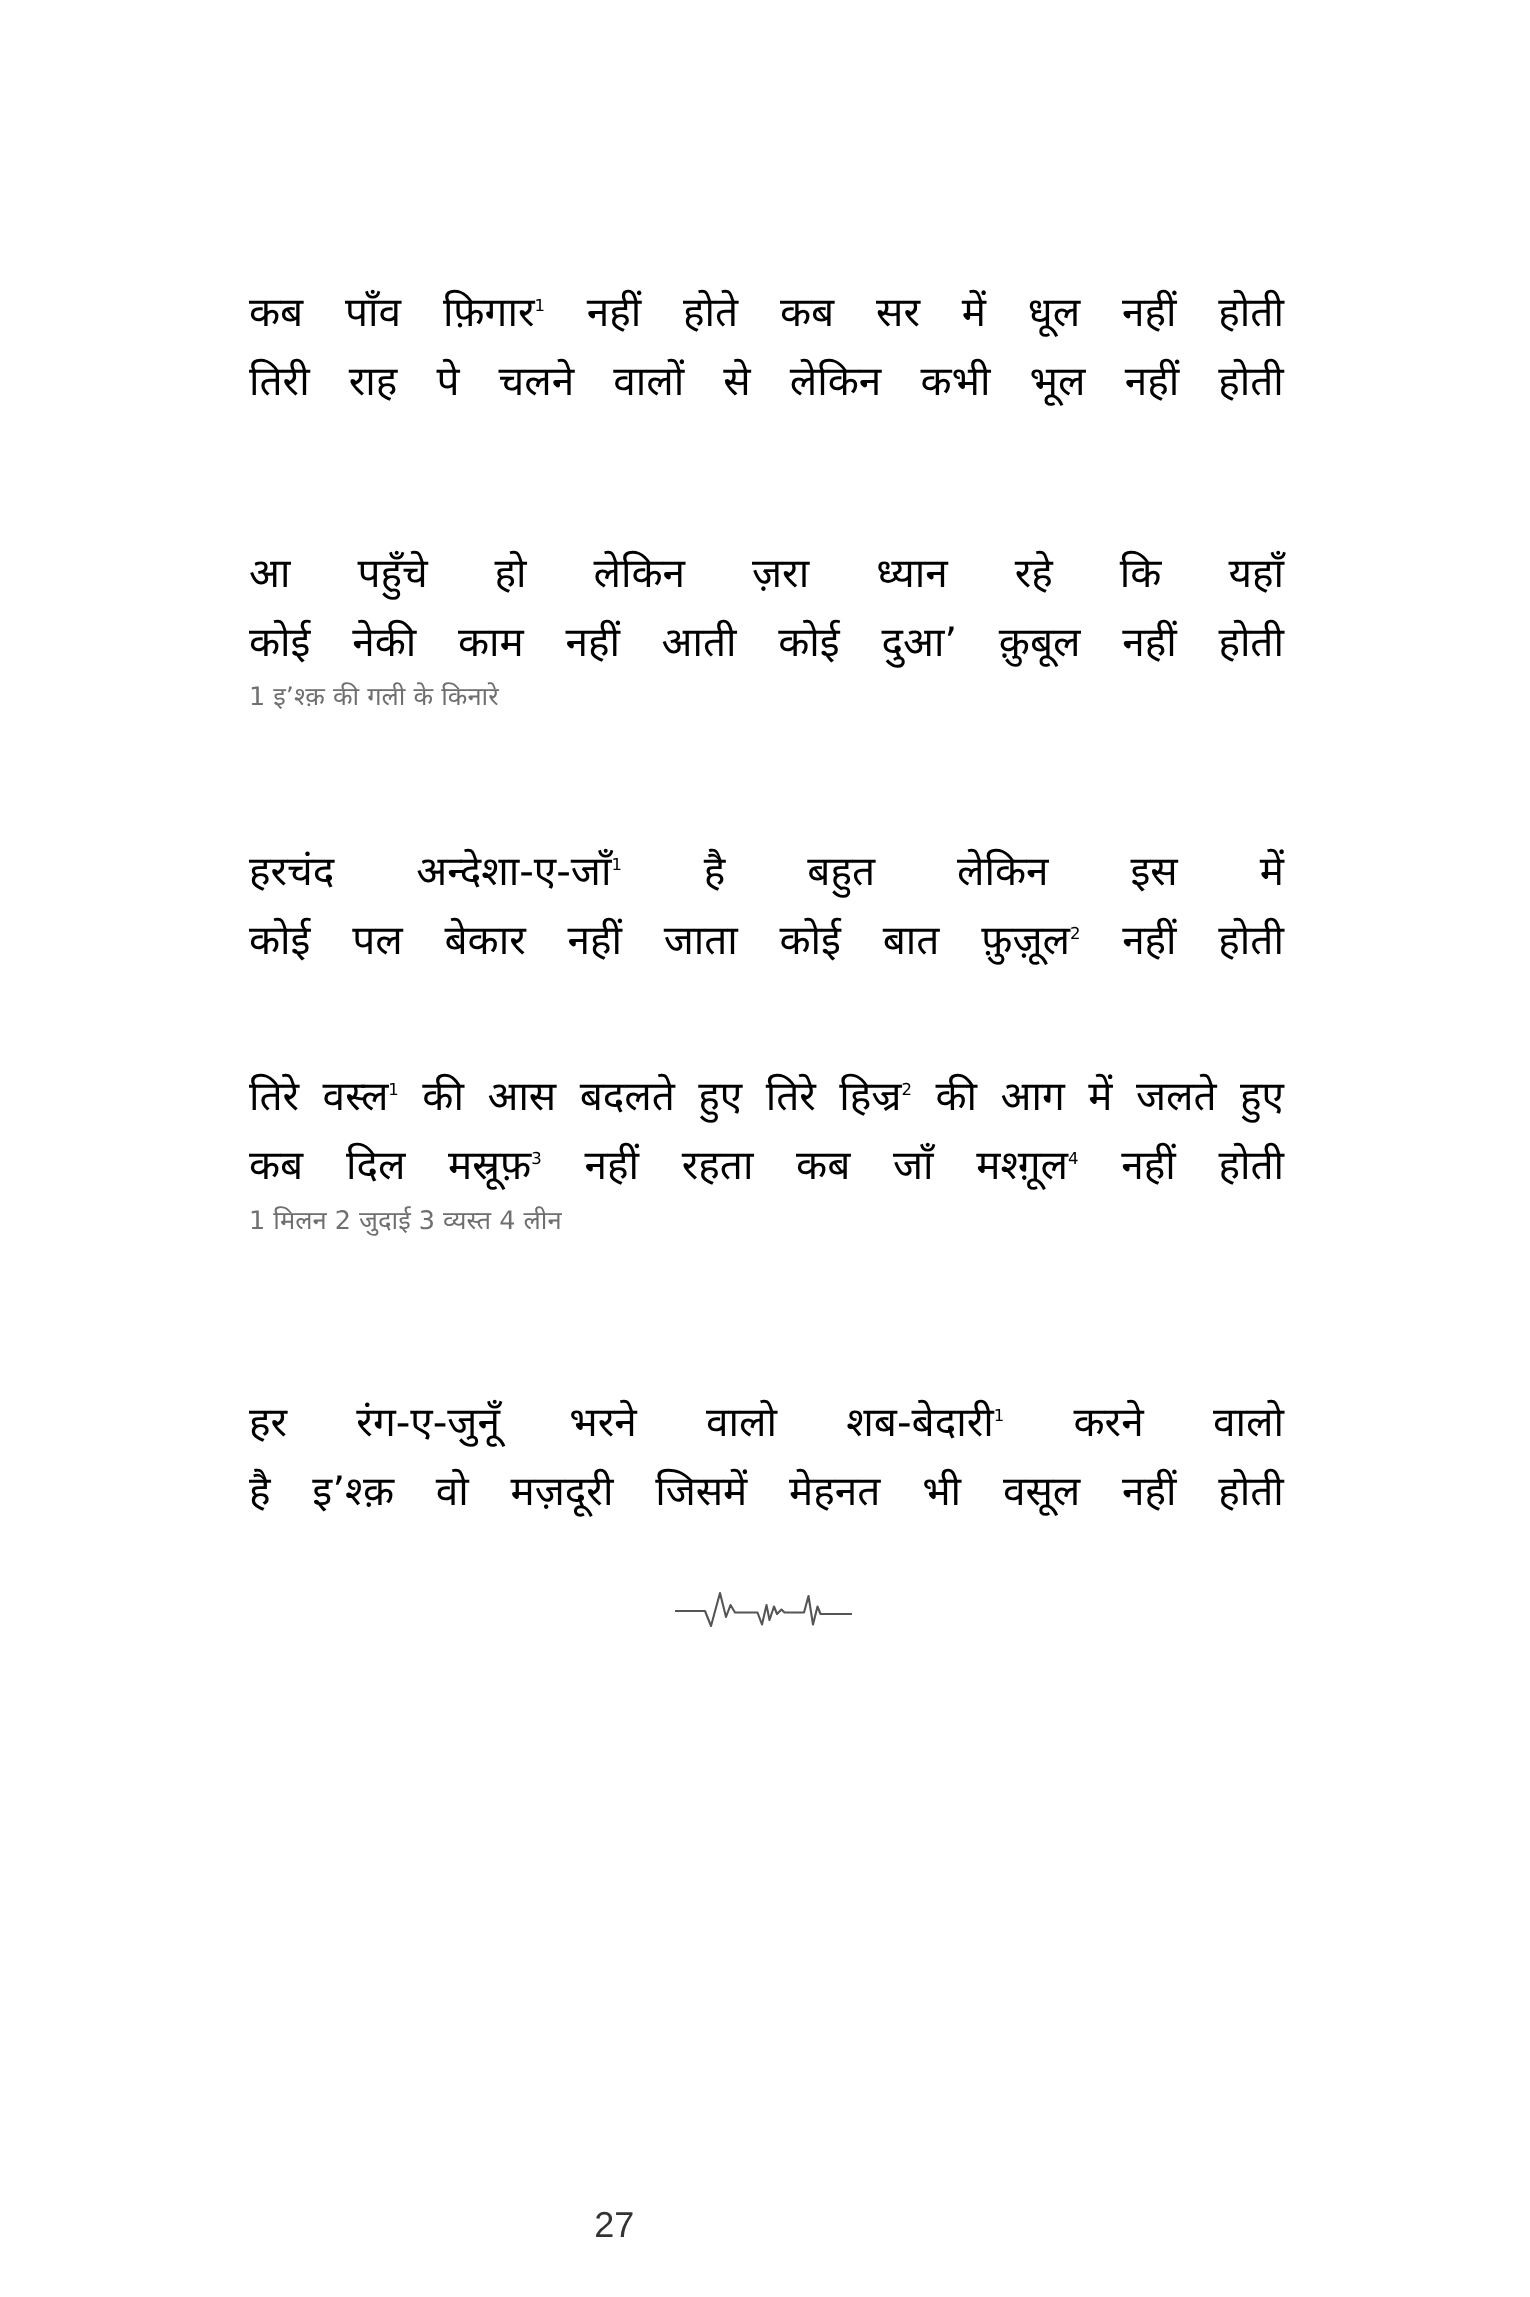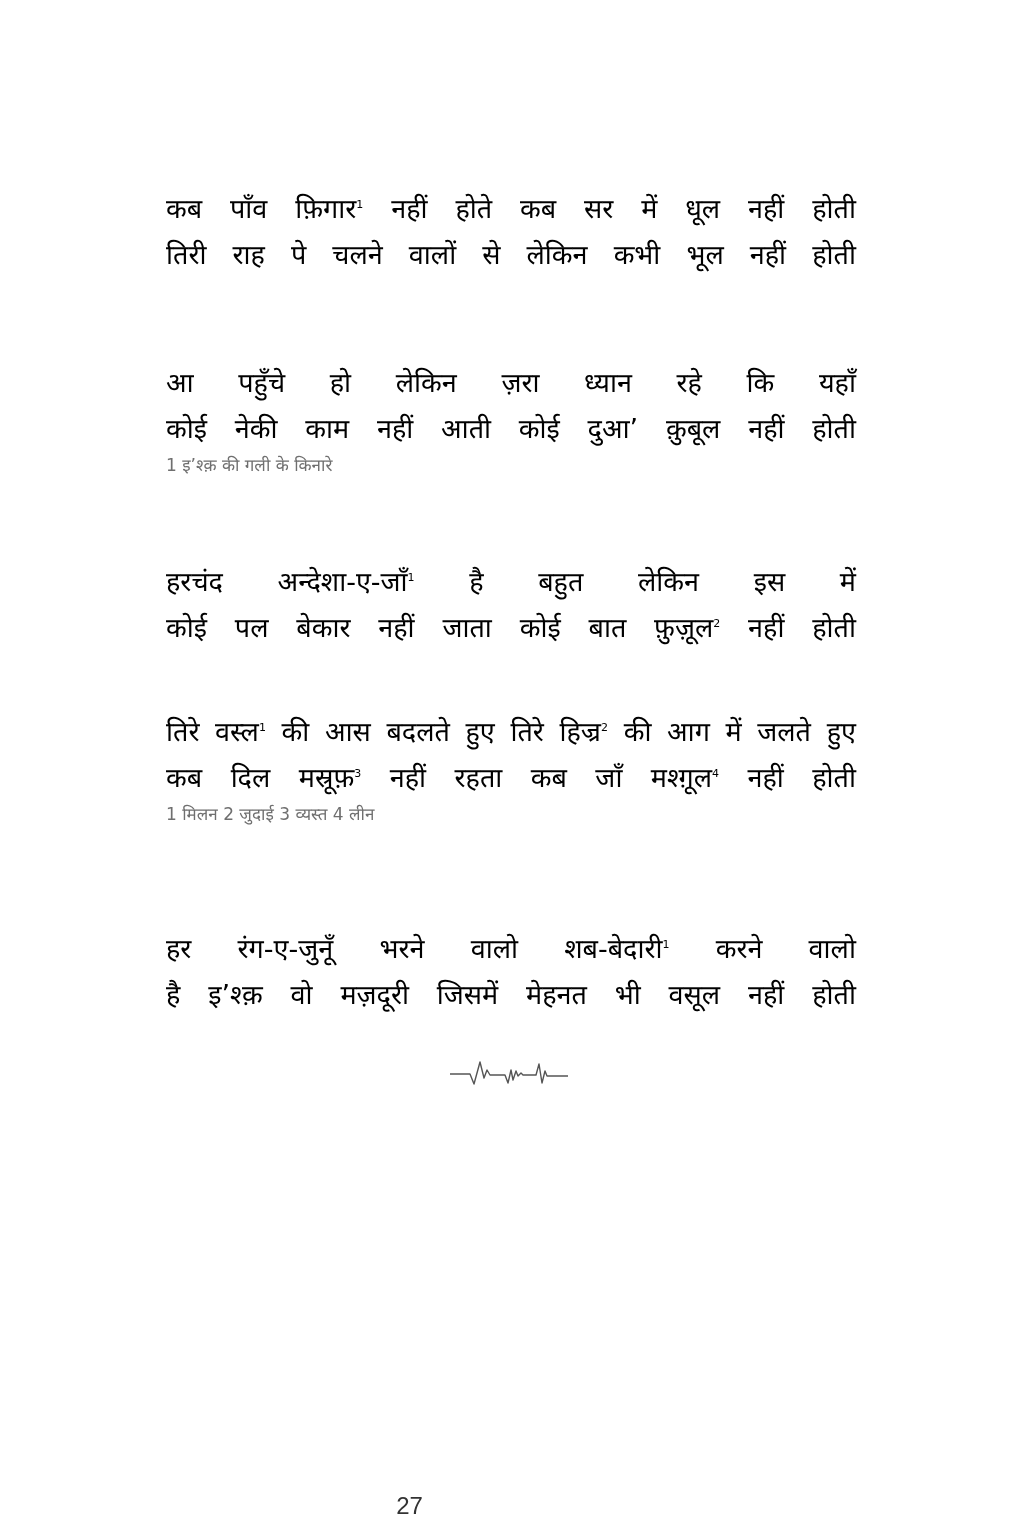--- a/index.html
+++ b/index.html
@@ -7,21 +7,21 @@
          font-family: "DejaVu Sans", "Liberation Sans", sans-serif; color: #2a2a2a; }
   .page { position: absolute; left: 0; top: 0; width: 1020px; height: 1531px; }
   .stanza { position: absolute; left: 166px; width: 690px; }
   .line { font-size: 27px; line-height: 46px; height: 46px; white-space: nowrap;
           display: flex; justify-content: space-between; letter-spacing: 0; color: #000000; }
   .line span.w { display: inline-block; }
   sup { font-size: 11px; vertical-align: super; line-height: 0; }
   .note { font-size: 17px; color: #6f6f6f; margin-top: 0px; line-height: 26px; white-space: nowrap; }
   .ornament { position: absolute; left: 450px; top: 1056px; width: 118px; height: 36px; }
   .pageno { position: absolute; left: 0; width: 819px; top: 1470px; text-align: center;
-            font-family: "Liberation Sans", sans-serif; font-size: 24px; color: #333; margin-top: 22px; }
+            font-family: "Liberation Sans", sans-serif; font-size: 24px; color: #333; }
 </style>
 </head>
 <body>
 
 <div class="page">
 
   <div class="stanza" style="top:186px;">
     <div class="line">
         <span class="w">कब</span>
         <span class="w">पाँव</span>

